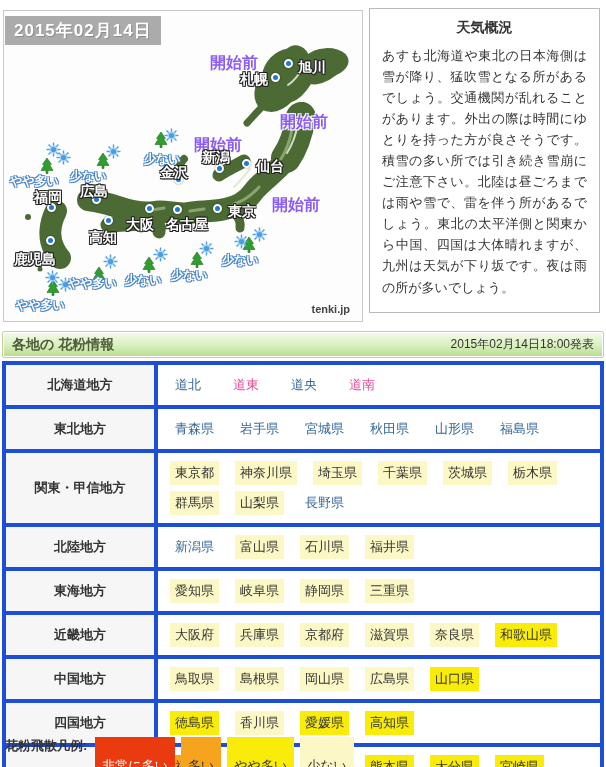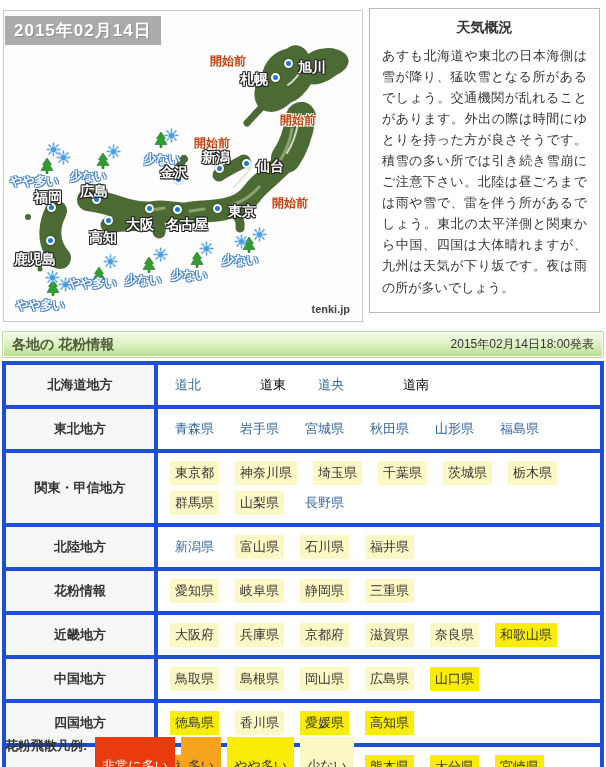--- a/index.html
+++ b/index.html
@@ -18,21 +18,21 @@
   .date-badge {
     position:absolute; left:1px; top:5px; background:#ababab; color:#fff;
     font-size:17px; font-weight:bold; letter-spacing:1px; padding:3px 9px;
     text-shadow:1px 1px 0 #8d8d8d; z-index:5;
   }
   .map-city {
     position:absolute; font-size:14px; font-weight:bold; color:#fff; white-space:nowrap; z-index:4;
     text-shadow:-1px -1px 0 #222,1px -1px 0 #222,-1px 1px 0 #222,1px 1px 0 #222,0 1px 0 #222,0 -1px 0 #222;
   }
   .map-status {
-    position:absolute; font-size:12px; font-weight:bold; color:#c2410c; white-space:nowrap; z-index:3;
+    position:absolute; font-size:16px; font-weight:bold; color:#8b5cf6; white-space:nowrap; z-index:3;
     text-shadow:-1px -1px 0 #fff,1px -1px 0 #fff,-1px 1px 0 #fff,1px 1px 0 #fff;
   }
   .map-pollen {
     position:absolute; font-size:12px; font-weight:bold; color:#fff; white-space:nowrap; z-index:4;
     text-shadow:-1px -1px 0 #4a86c8,1px -1px 0 #4a86c8,-1px 1px 0 #4a86c8,1px 1px 0 #4a86c8;
   }
   .map-dot {
     position:absolute; width:9px; height:9px; border-radius:50%;
     background:#1f78d1; border:2px solid #fff; box-shadow:0 0 2px rgba(0,0,0,.5); z-index:4;
   }
@@ -60,21 +60,21 @@
   td.region-cell {
     width:152px; background:#f6f6f6; text-align:center; vertical-align:middle;
     font-size:13px; font-weight:bold; color:#333;
   }
   td.pref-cell { background:#fff; padding:5px 4px 5px 12px; vertical-align:middle; }
   .chip {
     display:inline-block; margin:3px 16px 3px 0; padding:3px 5px;
     font-size:13px; color:#333; text-decoration:none; cursor:pointer;
   }
   .lv-none { background:transparent; color:#336699; }
-  .lv-disabled { background:transparent; color:#000000; cursor:default;margin-left:27px; }
+  .lv-disabled { background:transparent; color:#ec4899; cursor:default; }
   .lv-low  { background:#fcf8c6; }
   .lv-mid  { background:#f9ec08; }
   .lv-high { background:#f6a41d; }
   .lv-very_high { background:#ea3a0f; color:#fff; }
   
   .chip.hokkaido { margin-right:22px; }
   
   .legend { position:absolute; left:5px; top:737px; display:flex; align-items:flex-start; }
   .legend-label { font-size:13px; font-weight:bold; color:#333; margin-right:8px; }
   .legend .chip { margin:0 6px 0 0; padding:20px 7px; }
@@ -366,21 +366,21 @@
         </tr>
         <tr>
           <td class="region-cell">関東・甲信地方</td>
           <td class="pref-cell"><a class="chip lv-low">東京都</a><a class="chip lv-low">神奈川県</a><a class="chip lv-low">埼玉県</a><a class="chip lv-low">千葉県</a><a class="chip lv-low">茨城県</a><a class="chip lv-low">栃木県</a><a class="chip lv-low">群馬県</a><a class="chip lv-low">山梨県</a><a class="chip lv-none">長野県</a></td>
         </tr>
         <tr>
           <td class="region-cell">北陸地方</td>
           <td class="pref-cell"><a class="chip lv-none">新潟県</a><a class="chip lv-low">富山県</a><a class="chip lv-low">石川県</a><a class="chip lv-low">福井県</a></td>
         </tr>
         <tr>
-          <td class="region-cell">花粉情報</td>
+          <td class="region-cell">東海地方</td>
           <td class="pref-cell"><a class="chip lv-low">愛知県</a><a class="chip lv-low">岐阜県</a><a class="chip lv-low">静岡県</a><a class="chip lv-low">三重県</a></td>
         </tr>
         <tr>
           <td class="region-cell">近畿地方</td>
           <td class="pref-cell"><a class="chip lv-low">大阪府</a><a class="chip lv-low">兵庫県</a><a class="chip lv-low">京都府</a><a class="chip lv-low">滋賀県</a><a class="chip lv-low">奈良県</a><a class="chip lv-mid">和歌山県</a></td>
         </tr>
         <tr>
           <td class="region-cell">中国地方</td>
           <td class="pref-cell"><a class="chip lv-low">鳥取県</a><a class="chip lv-low">島根県</a><a class="chip lv-low">岡山県</a><a class="chip lv-low">広島県</a><a class="chip lv-mid">山口県</a></td>
         </tr>

